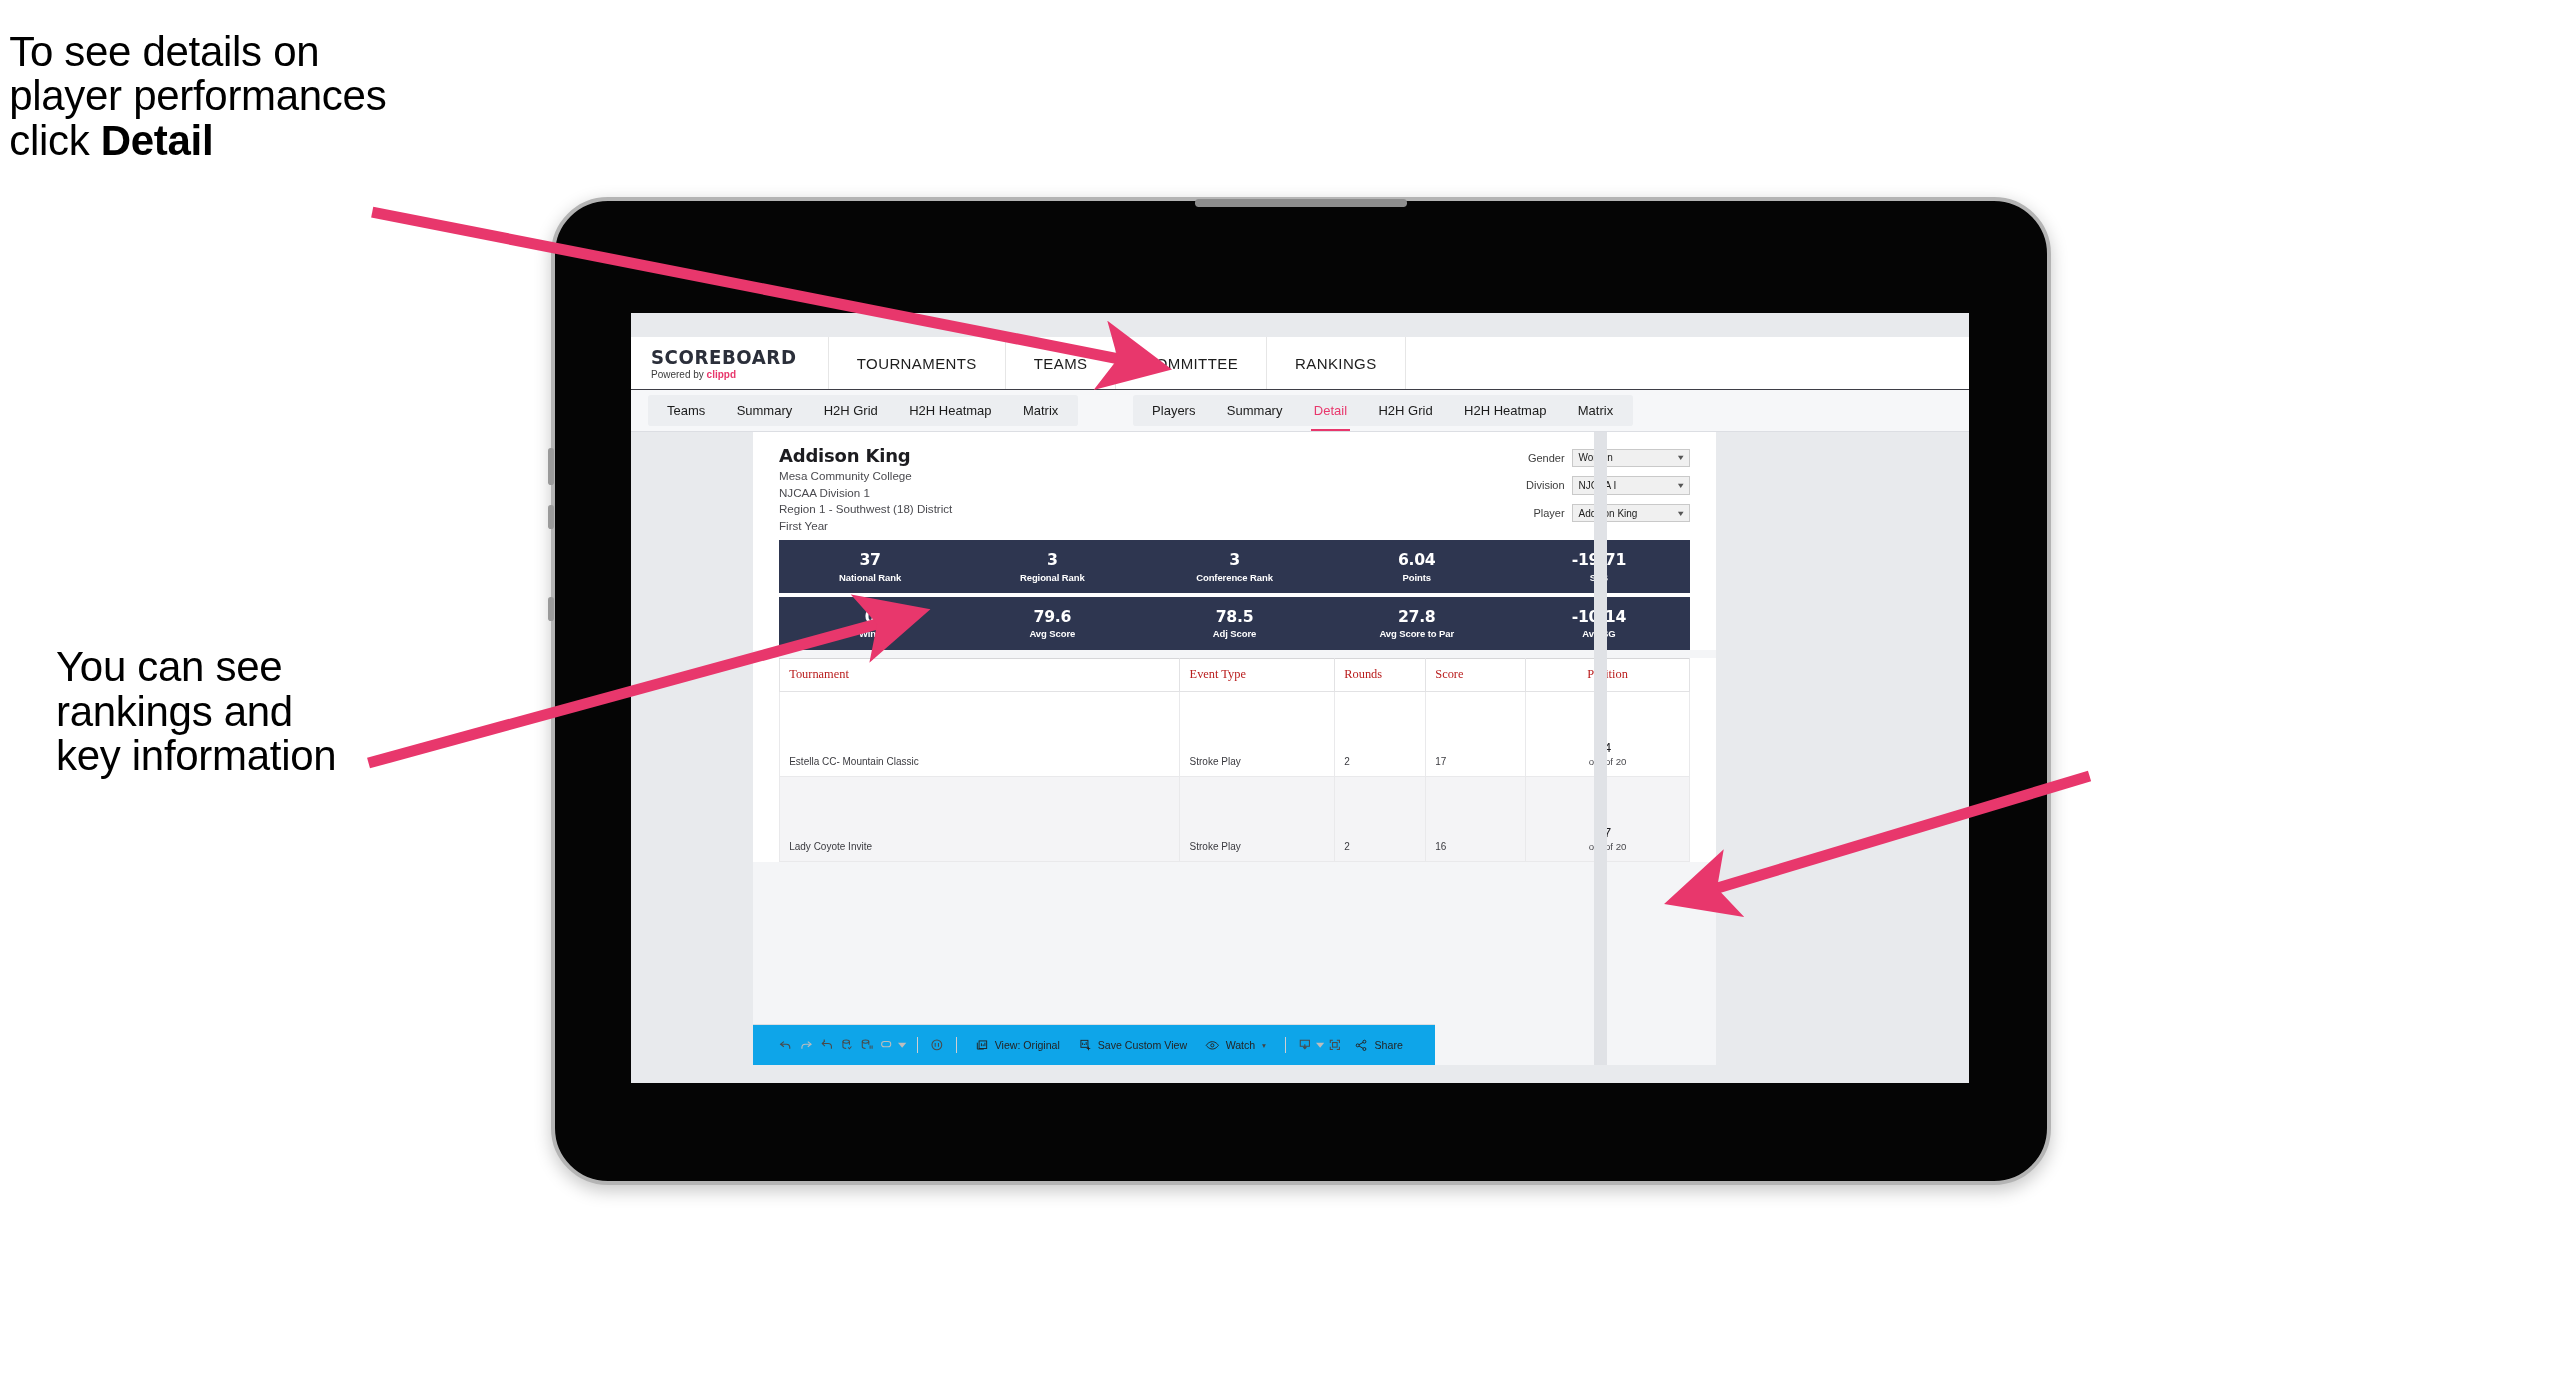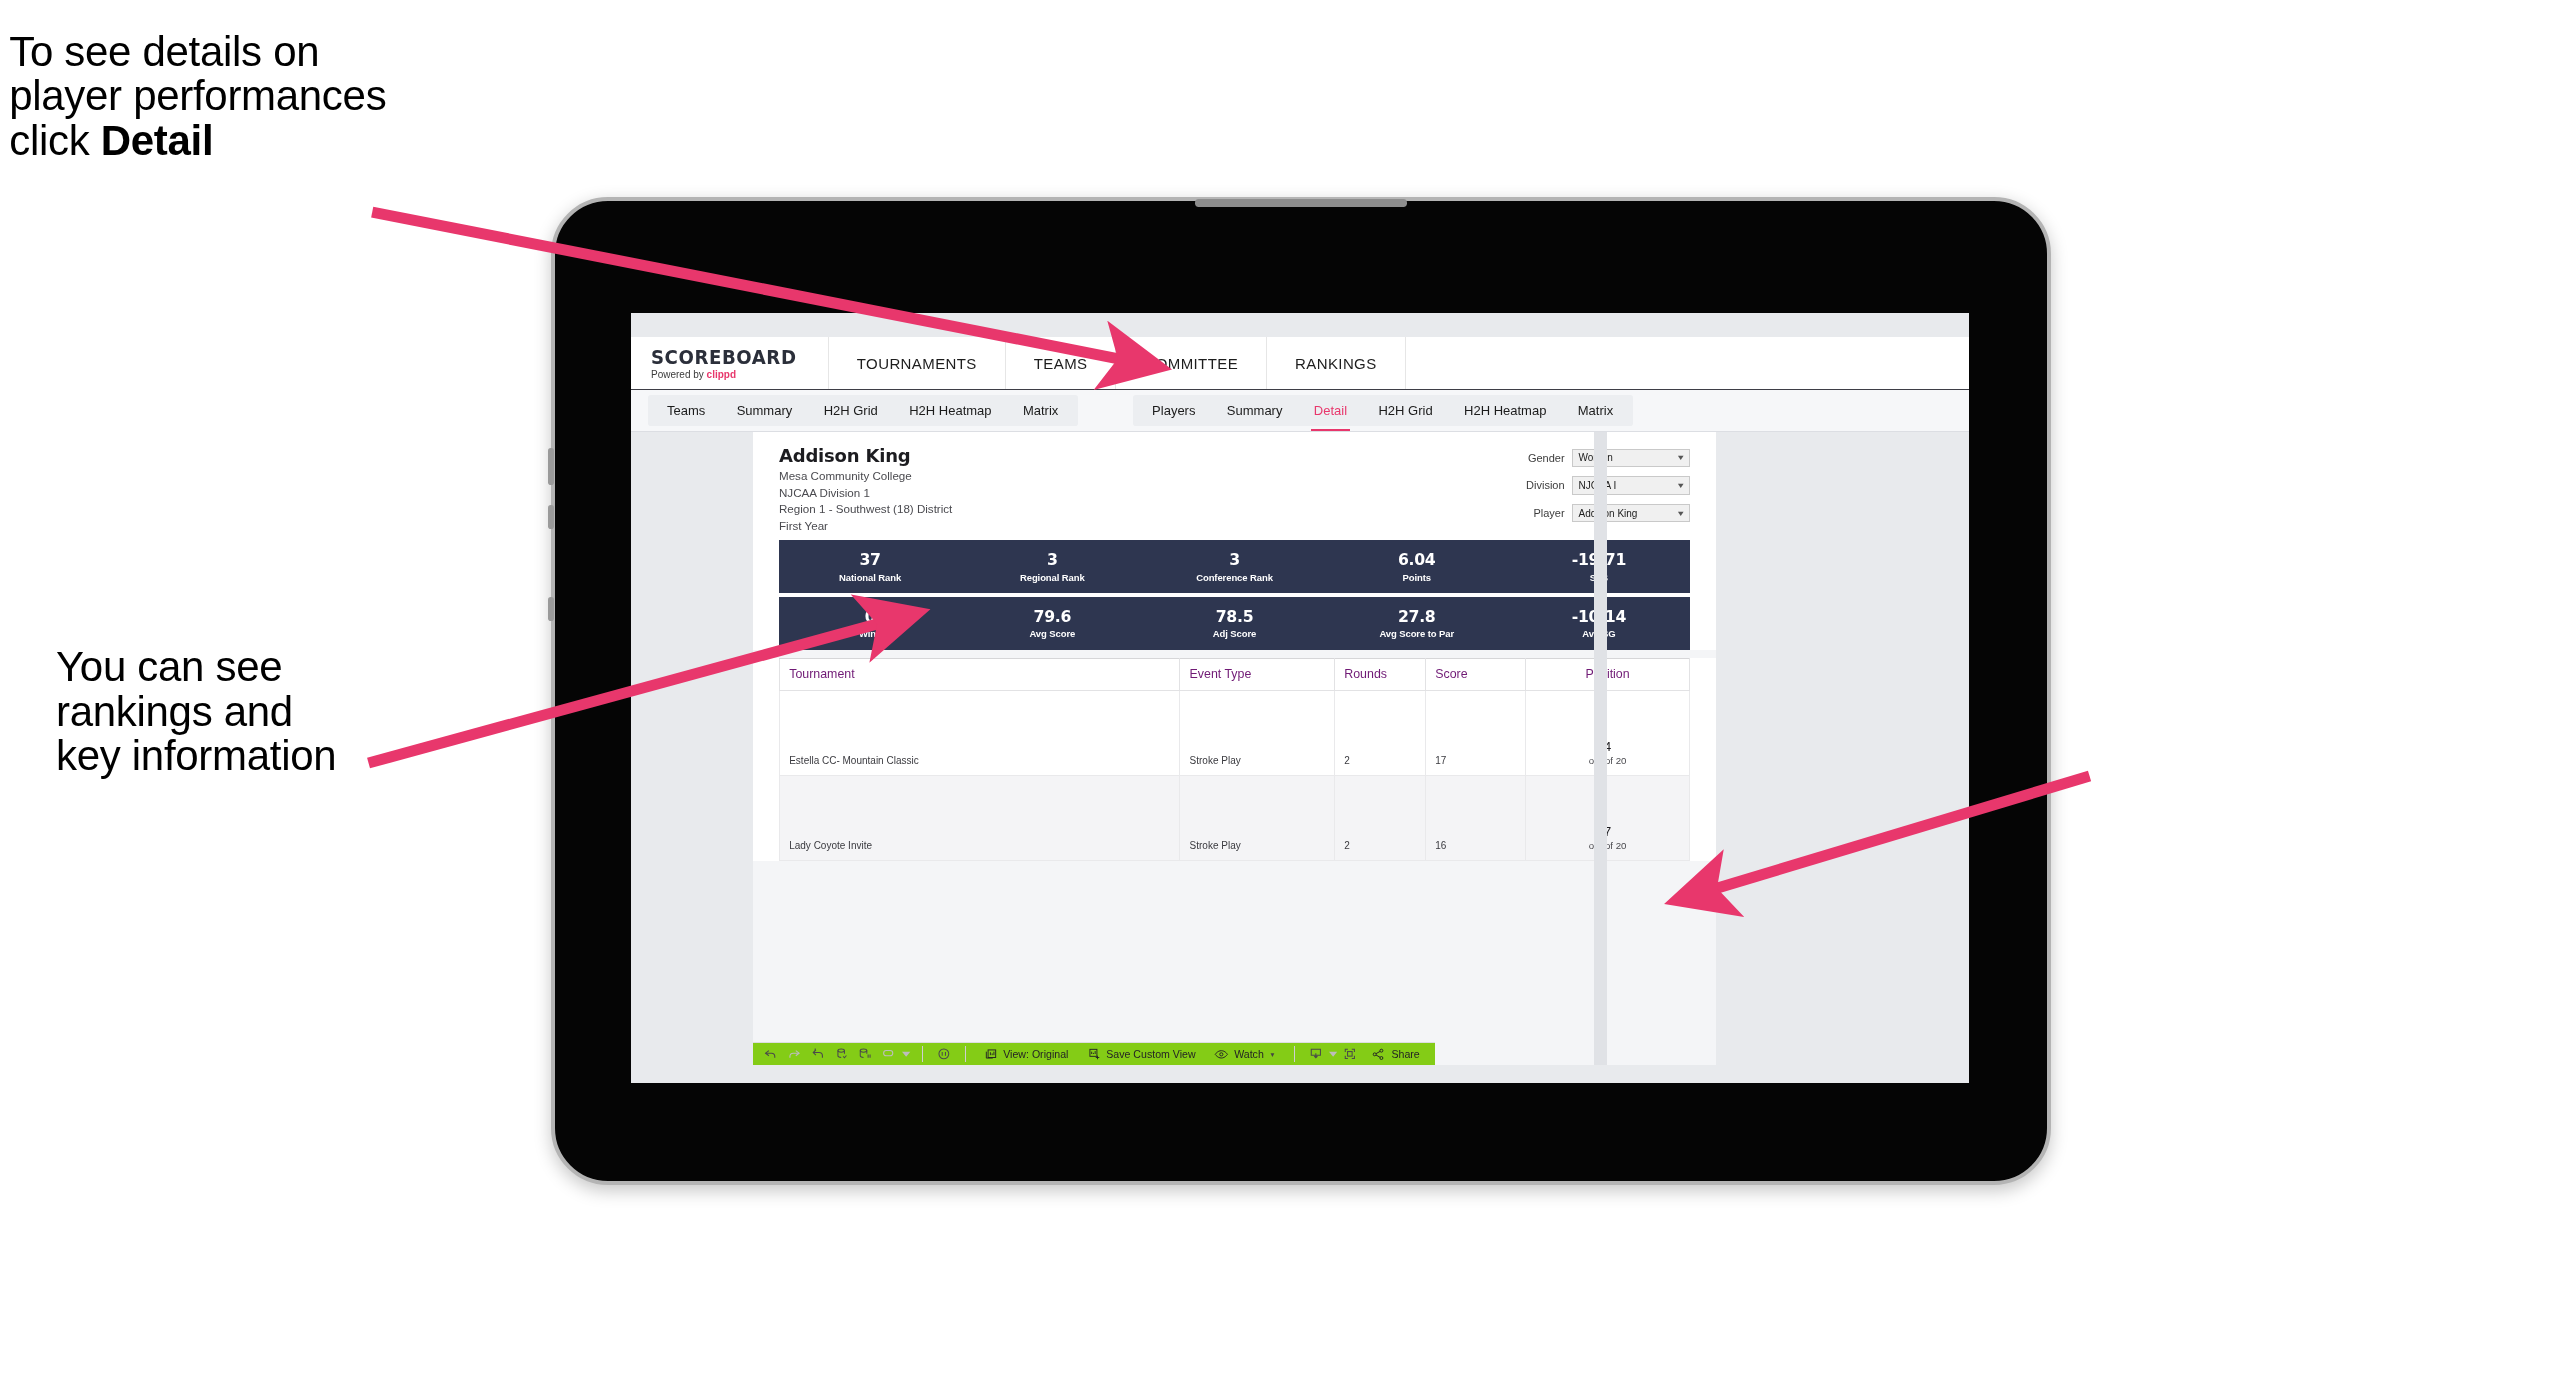--- a/index.html
+++ b/index.html
@@ -138,45 +138,46 @@
 
   .recrow{ display:flex; padding:13px 0 11px 0; background:#fff; }
   .rcell{ flex:1; text-align:center; }
   .rval{ font-family:"DejaVu Sans",sans-serif; font-weight:700; font-size:14.7px; color:#1c1c20; letter-spacing:-0.3px;}
   .rlab{ font-size:9.7px; color:#4a4a4f; margin-top:1.8px; }
 
   
   .tblwrap{ background:#fff; padding:0 26px 0 26px; }
   table.evt{ width:100%; border-collapse:collapse; table-layout:fixed; }
   table.evt th{
-    text-align:left; font-weight:400; font-size:12.4px; color:#701a75;
+    text-align:left; font-weight:400; font-size:12.4px; color:#b91c1c;
     padding:8.3px 9.2px; border:0.9px solid #e2e2e4; border-top:0.9px solid #d6d6d8;
     background:#fff;
+    font-family:Liberation Serif, serif;
   }
   table.evt th.ctr{ text-align:center; }
   table.evt td{
     font-size:10px; color:#3a3a3f; padding:9.2px; border:0.9px solid #e9e9eb;
     vertical-align:bottom; height:85px;
   }
   table.evt tr.alt td{ background:#f4f4f6; }
   td.pos{ text-align:center; vertical-align:middle; }
   .posnum{ font-size:13px; color:#1c1c20; }
   .posout{ font-size:9.7px; color:#4a4a4f; margin-top:0.9px; }
   .col-t{ width:44%; } .col-e{ width:17%; } .col-r{ width:10%; }
   .col-s{ width:11%; } .col-p{ width:18%; }
   #inner-edge{
     position:absolute; left:963px; top:0; width:13px; height:100%;
     background:#e0e2e6;
   }
 
   
   #toolbar{
-    position:absolute; left:122px; bottom:0; width:682px; height:23px;
-    background:#84cc16; border-top:0.9px solid #dcdee1;
-    display:flex; align-items:center; padding:0 6px; gap:0;
+    position:absolute; left:122px; bottom:0; width:682px; height:41px;
+    background:#0ea5e9; border-top:0.9px solid #dcdee1;
+    display:flex; align-items:center; padding:0 23px; gap:0;
   }
   .tbtn{
     width:31px; height:31px; display:flex; align-items:center; justify-content:center;
     color:#4a4a4a;
   }
   .tbtn.dim{ color:#bdbdbd; }
   .tsep{ width:0.9px; height:16.6px; background:#cfcfd2; margin:0 9.2px; }
   .titem{
     display:flex; align-items:center; gap:5.5px; font-size:10.6px; color:#242424;
     padding:0 9.2px; white-space:nowrap;

